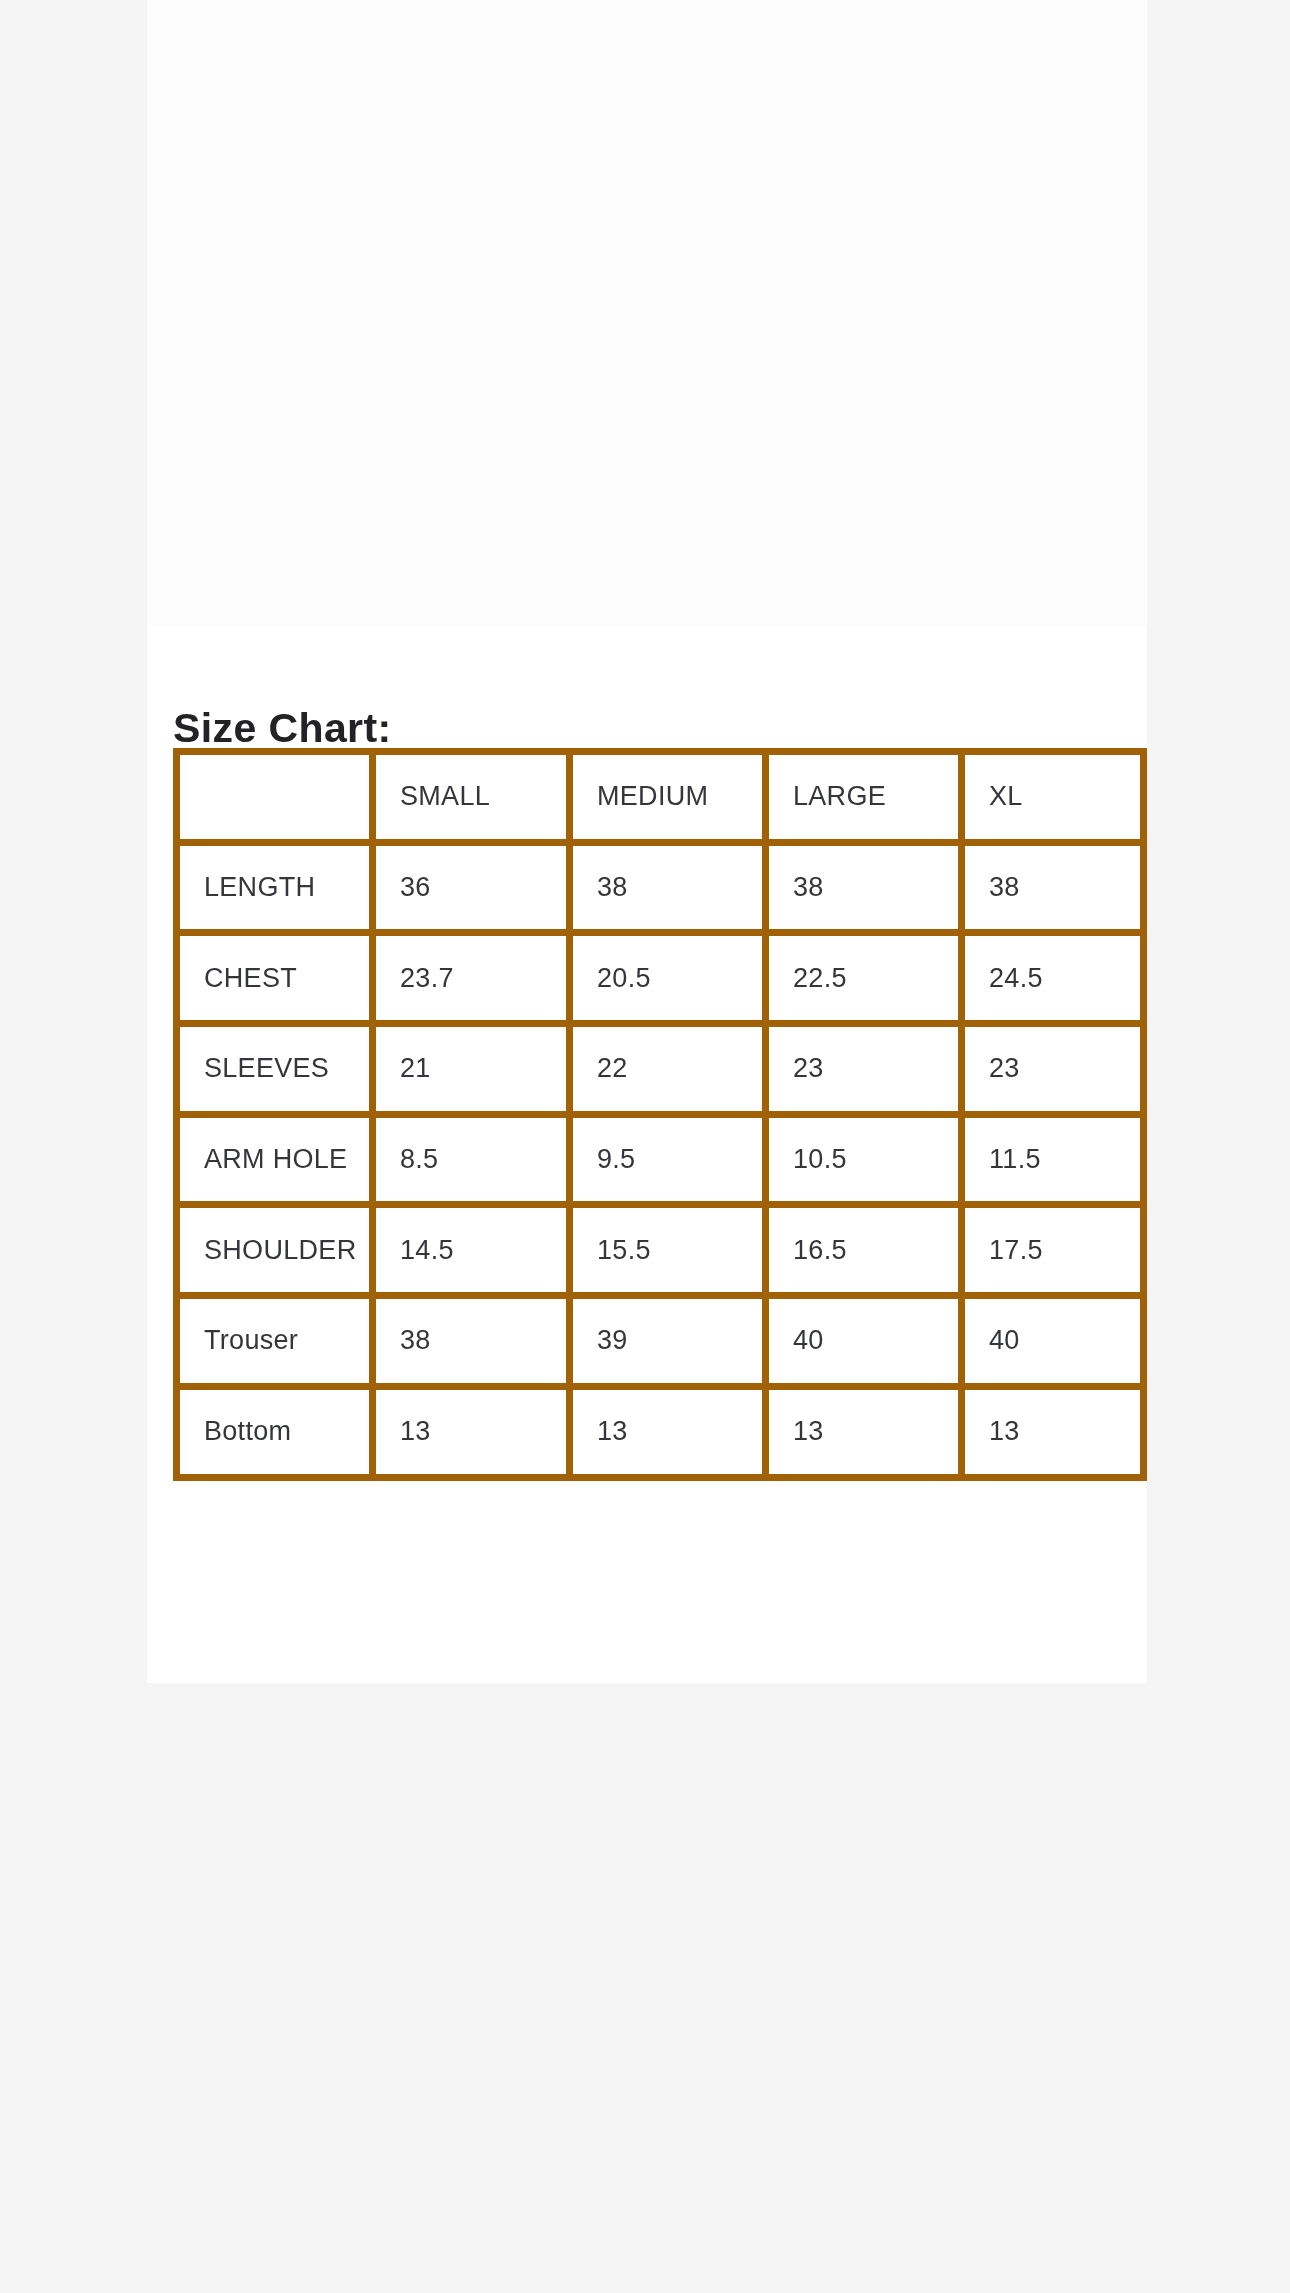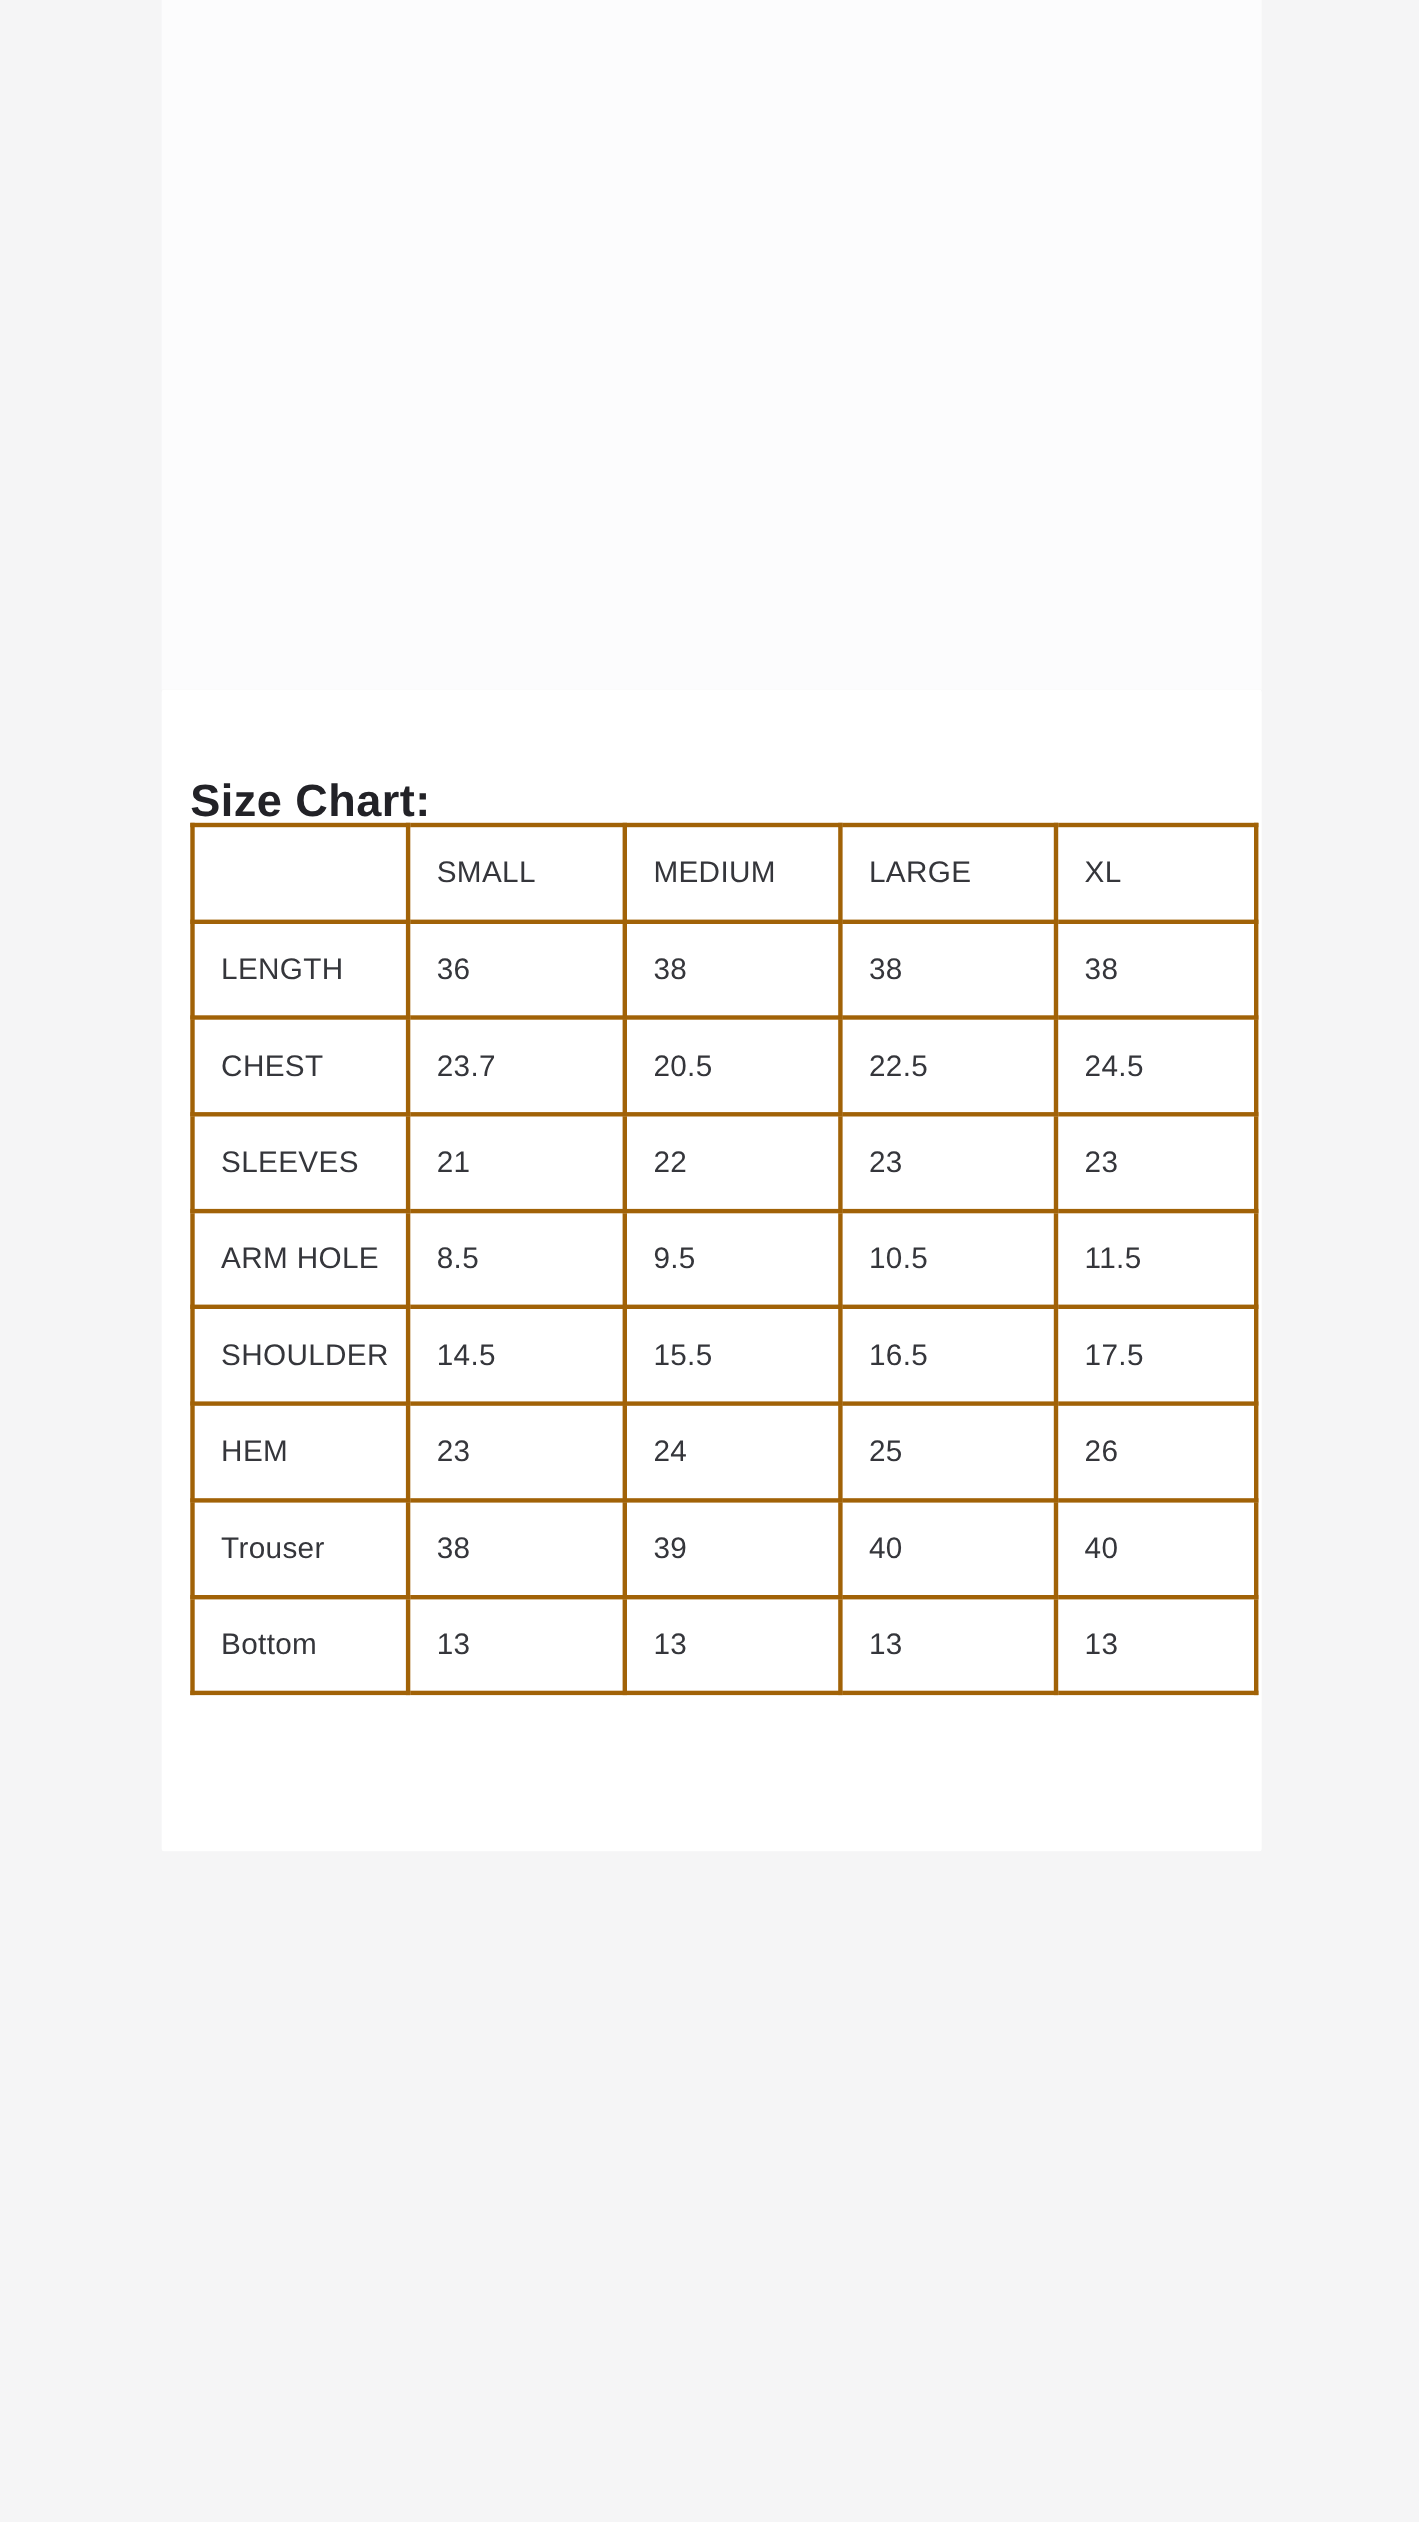--- a/index.html
+++ b/index.html
@@ -51,21 +51,21 @@
     border-collapse: collapse;
     table-layout: fixed;
   }
   .size-chart-table col.c0 { width: 196px; }
   .size-chart-table col.c1 { width: 197px; }
   .size-chart-table col.c2 { width: 196px; }
   .size-chart-table col.c3 { width: 196px; }
   .size-chart-table col.c4 { width: 182px; }
   .size-chart-table th,
   .size-chart-table td {
-    border: 4px solid #a16207;
+    border: 7px solid #a16207;
     height: 83.7px;
     padding: 0 8px 0 24px;
     vertical-align: middle;
     text-align: left;
     font-size: 27px;
     font-weight: 400;
     letter-spacing: 0.3px;
     color: #35363b;
     white-space: nowrap;
     overflow: hidden;
@@ -127,27 +127,20 @@
         <td>11.5</td>
       </tr>
       <tr>
         <td>SHOULDER</td>
         <td>14.5</td>
         <td>15.5</td>
         <td>16.5</td>
         <td>17.5</td>
       </tr>
       <tr>
-        <td>HEM</td>
-        <td>23</td>
-        <td>24</td>
-        <td>25</td>
-        <td>26</td>
-      </tr>
-      <tr>
         <td>Trouser</td>
         <td>38</td>
         <td>39</td>
         <td>40</td>
         <td>40</td>
       </tr>
       <tr>
         <td>Bottom</td>
         <td>13</td>
         <td>13</td>

